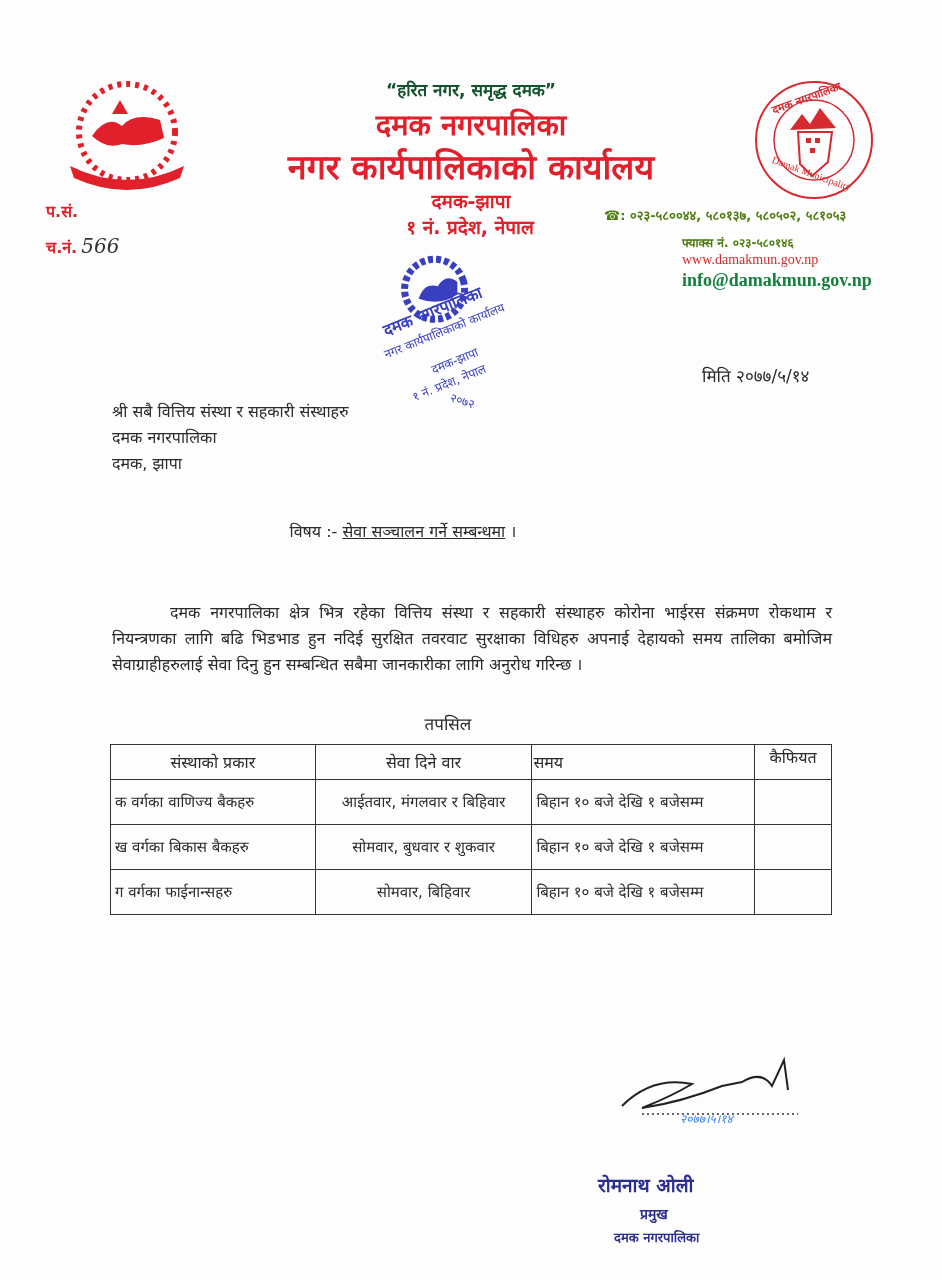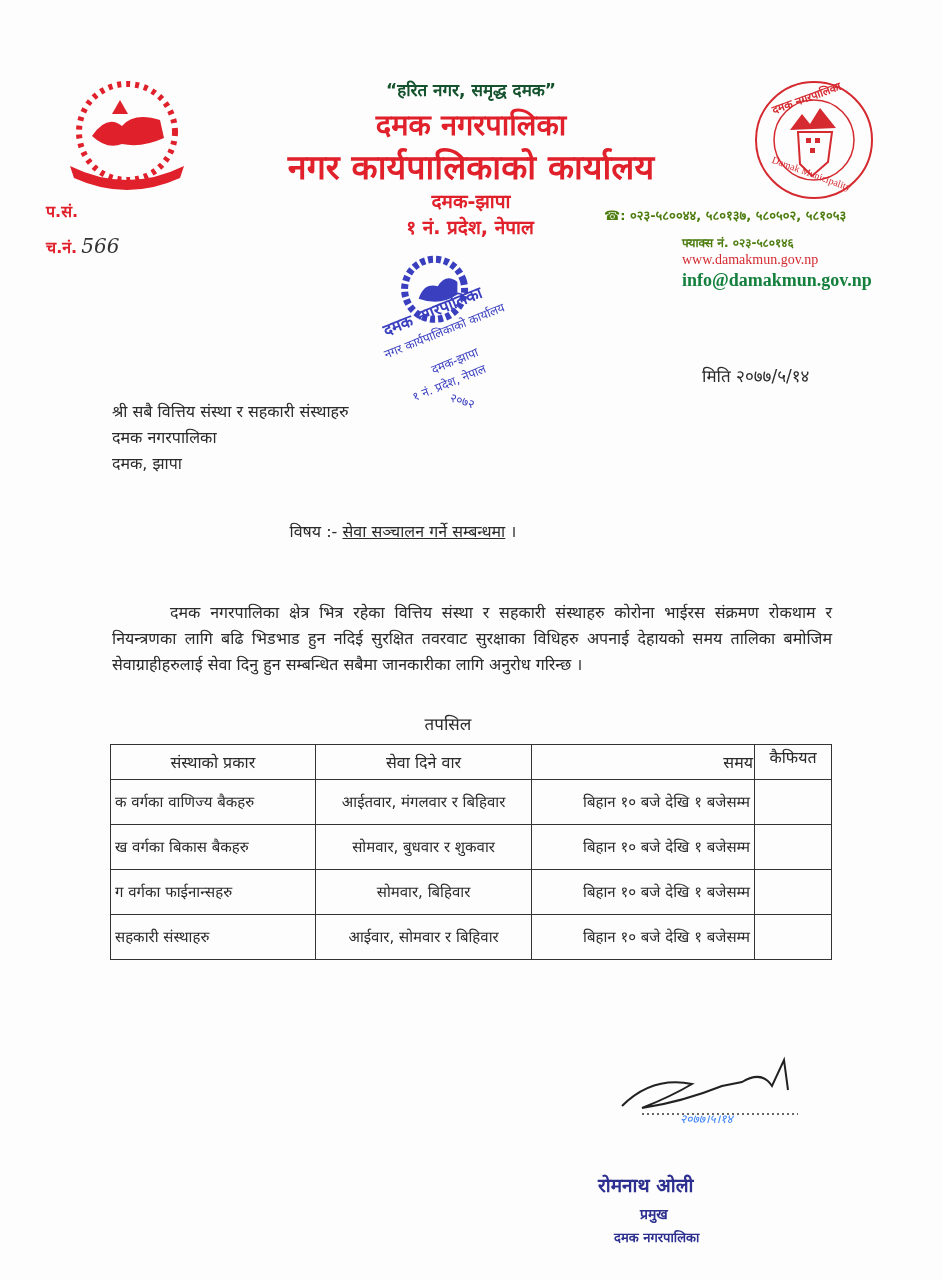--- a/index.html
+++ b/index.html
@@ -50,21 +50,21 @@
 
     table.sched {
       position: absolute; top: 744px; left: 110px; width: 722px;
       border-collapse: collapse; font-size: 15px;
     }
     table.sched th, table.sched td { border: 1.5px solid #333; }
     table.sched th { font-weight: normal; height: 32px; font-size: 16px; }
     table.sched td { height: 44px; line-height: 21px; padding: 0 4px; }
     .c1 { width: 196px; text-align: left; }
     .c2 { width: 208px; text-align: center; }
-    .c3 { width: 214px; text-align: right; }
+    .c3 { width: 214px; text-align: left; }
     .c4 { width: 68px; }
     th.c1 { text-align: center; }
     th.c4 { font-size: 15px; vertical-align: top; }
 
     .sig { top: 1056px; left: 612px; width: 190px; height: 80px; }
     .signame { top: 1172px; left: 598px; font-size: 19px; font-weight: bold; color: #2c2f8f; }
     .sigtitle { top: 1204px; left: 640px; font-size: 14px; font-weight: bold; color: #2c2f8f; }
     .sigorg { top: 1228px; left: 614px; font-size: 13px; font-weight: bold; color: #2c2f8f; }
   </style>
 </head>
@@ -161,26 +161,20 @@
       <td class="c2">सोमवार, बुधवार र शुकवार</td>
       <td class="c3">बिहान १० बजे देखि १ बजेसम्म</td>
       <td class="c4"></td>
     </tr>
     <tr>
       <td class="c1">ग वर्गका फाईनान्सहरु</td>
       <td class="c2">सोमवार, बिहिवार</td>
       <td class="c3">बिहान १० बजे देखि १ बजेसम्म</td>
       <td class="c4"></td>
     </tr>
-    <tr>
-      <td class="c1">सहकारी संस्थाहरु</td>
-      <td class="c2">आईवार, सोमवार र बिहिवार</td>
-      <td class="c3">बिहान १० बजे देखि १ बजेसम्म</td>
-      <td class="c4"></td>
-    </tr>
   </tbody>
 </table>
 
 <svg class="abs sig" viewBox="0 0 190 80">
   <path d="M10 50 Q40 20 80 28 Q60 40 30 52 Q70 46 110 30 L130 26 Q150 14 160 30 L172 4 L176 34" fill="none" stroke="#222" stroke-width="2"></path>
   <line x1="30" y1="58" x2="186" y2="58" stroke="#333" stroke-width="1.5" stroke-dasharray="2 3"></line>
 </svg>
 <div class="abs" style="top:1110px;left:680px;font-size:12px;font-style:italic;color:#3b82f6;">२०७७।५।१४</div>
 
 <div class="abs signame">रोमनाथ ओली</div>

